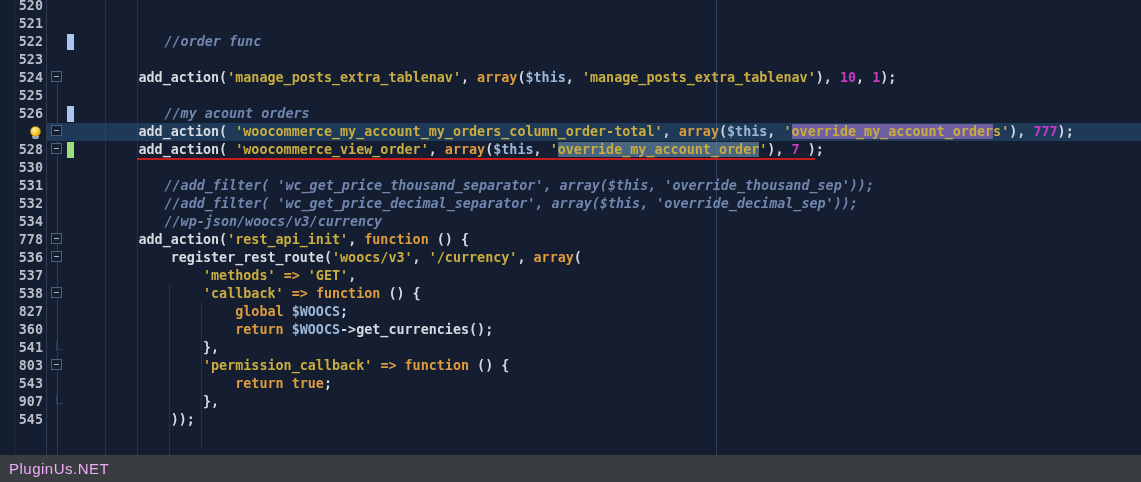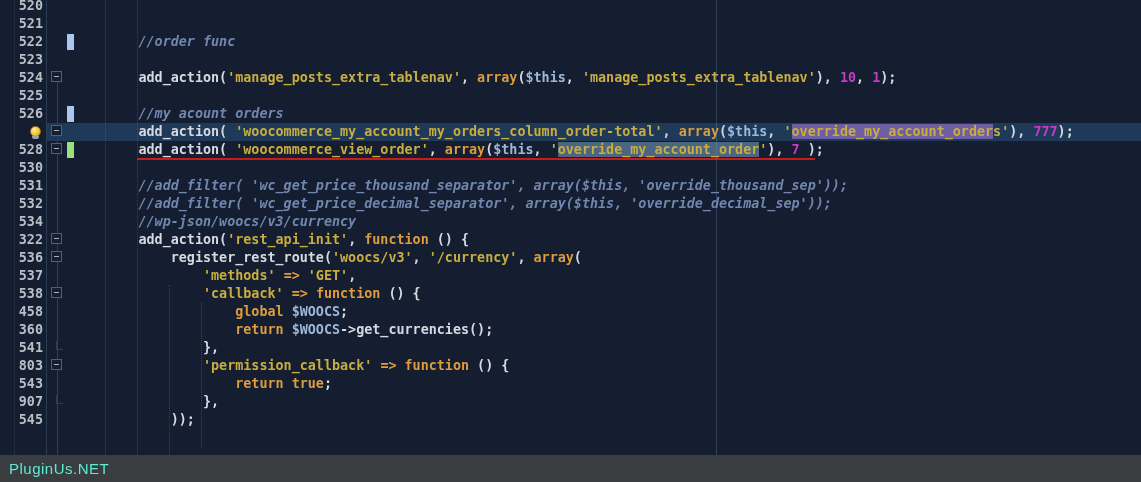--- a/index.html
+++ b/index.html
@@ -22,42 +22,42 @@
   .foldbox::before{content:"";width:5px;height:1px;background:#9fb3c8;display:block;}
   .foldend{position:absolute;left:10px;top:2px;width:6px;height:8px;
            border-left:1px solid #2c3f58;border-bottom:1px solid #2c3f58;}
   pre.code{flex:1;margin:0;padding:0;white-space:pre;overflow:hidden;
            font:bold 13.4px "DejaVu Sans Mono",monospace;line-height:18px;color:#d6dae0;}
   .c-p{color:#d6dae0;}
   .c-s{color:#c9ad3f;}
   .c-k{color:#dd9c3d;}
   .c-v{color:#9db7d8;}
   .c-n{color:#c53cc5;text-align:right;}
-  .c-cm{color:#7187b0;font-style:italic;}
+  .c-cm{color:#7187b0;font-style:italic;margin-left:26px;}
   .bg-occurrence{background:#6e5fa2;}
   .bg-selection{background:#4b6681;}
   .err-underline{position:absolute;left:137px;top:17px;width:678px;height:2px;background:#c61c1c;z-index:4;}
   
   .bulb{display:flex;flex-direction:column;align-items:center;margin-right:2px;}
   .bulb-glass{width:11px;height:11px;border-radius:50%;box-sizing:border-box;
               background:radial-gradient(circle at 35% 30%,#ffeea6,#f2c324 60%,#d99d14);
               border:1px solid #a57b12;}
   .bulb-base{width:7px;height:3px;background:#9aa4ac;margin-top:-1px;border-radius:0 0 2px 2px;}
   
   .vguide{position:absolute;top:0;bottom:0;width:0;z-index:3;}
   .g-solid{border-left:1px solid rgba(110,145,190,0.30);}
   .g-dot{border-left:1px dotted rgba(100,135,180,0.35);}
   .g-sep{border-left:1px solid #2a3b52;}
   .g-strip{border-left:1px solid #1f2b3e;}
   .fold-connector{position:absolute;left:57px;top:81px;bottom:0;width:0;
                   border-left:1px solid #2c3f58;z-index:1;}
   
   .watermark{position:absolute;left:0;right:0;bottom:0;height:27px;background:#3a3d3f;
              display:flex;align-items:center;z-index:5;}
-  .watermark span{font-family:"Liberation Sans",sans-serif;font-size:15px;color:#5eead4;
+  .watermark span{font-family:"Liberation Sans",sans-serif;font-size:15px;color:#f0abfc;
                   padding-left:9px;letter-spacing:0.5px;}
 </style>
 </head>
 <body>
 
 <div class="screen">
   <div class="editor">
 
     <div class="vguide g-strip" style="left:14px;"></div>
     <div class="vguide g-sep" style="left:46px;"></div>
@@ -159,21 +159,21 @@
           <div class="barcell"></div>
           <pre class="code"><span class="c-cm">        //add_filter( 'wc_get_price_decimal_separator', array($this, 'override_decimal_sep'));</span></pre>
         </div>
         <div class="row">
           <div class="num">534</div>
           <div class="foldcell"></div>
           <div class="barcell"></div>
           <pre class="code"><span class="c-cm">        //wp-json/woocs/v3/currency</span></pre>
         </div>
         <div class="row">
-          <div class="num">322</div>
+          <div class="num">778</div>
           <div class="foldcell">
             <span class="foldbox"></span>
           </div>
           <div class="barcell"></div>
           <pre class="code"><span class="c-p">        add_action(</span><span class="c-s">'rest_api_init'</span><span class="c-p">, </span><span class="c-k">function</span><span class="c-p"> () {</span></pre>
         </div>
         <div class="row">
           <div class="num">536</div>
           <div class="foldcell">
             <span class="foldbox"></span>
@@ -189,21 +189,21 @@
         </div>
         <div class="row">
           <div class="num">538</div>
           <div class="foldcell">
             <span class="foldbox"></span>
           </div>
           <div class="barcell"></div>
           <pre class="code"><span class="c-p">                </span><span class="c-s">'callback'</span><span class="c-p"> </span><span class="c-k">=&gt;</span><span class="c-p"> </span><span class="c-k">function</span><span class="c-p"> () {</span></pre>
         </div>
         <div class="row">
-          <div class="num">458</div>
+          <div class="num">827</div>
           <div class="foldcell"></div>
           <div class="barcell"></div>
           <pre class="code"><span class="c-p">                    </span><span class="c-k">global</span><span class="c-p"> </span><span class="c-v">$WOOCS</span><span class="c-p">;</span></pre>
         </div>
         <div class="row">
           <div class="num">360</div>
           <div class="foldcell"></div>
           <div class="barcell"></div>
           <pre class="code"><span class="c-p">                    </span><span class="c-k">return</span><span class="c-p"> </span><span class="c-v">$WOOCS</span><span class="c-p">-&gt;get_currencies();</span></pre>
         </div>

